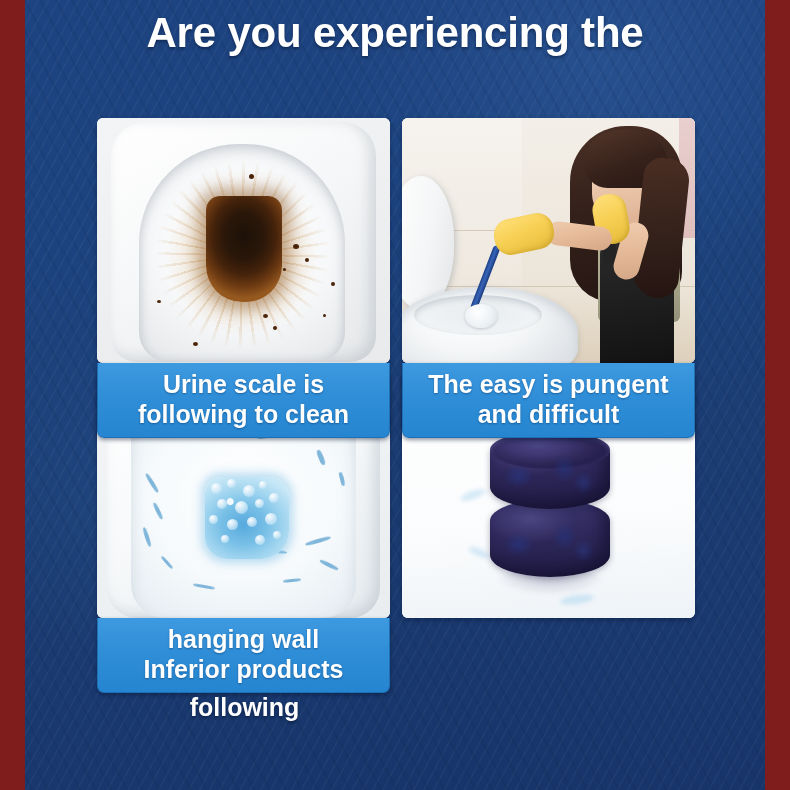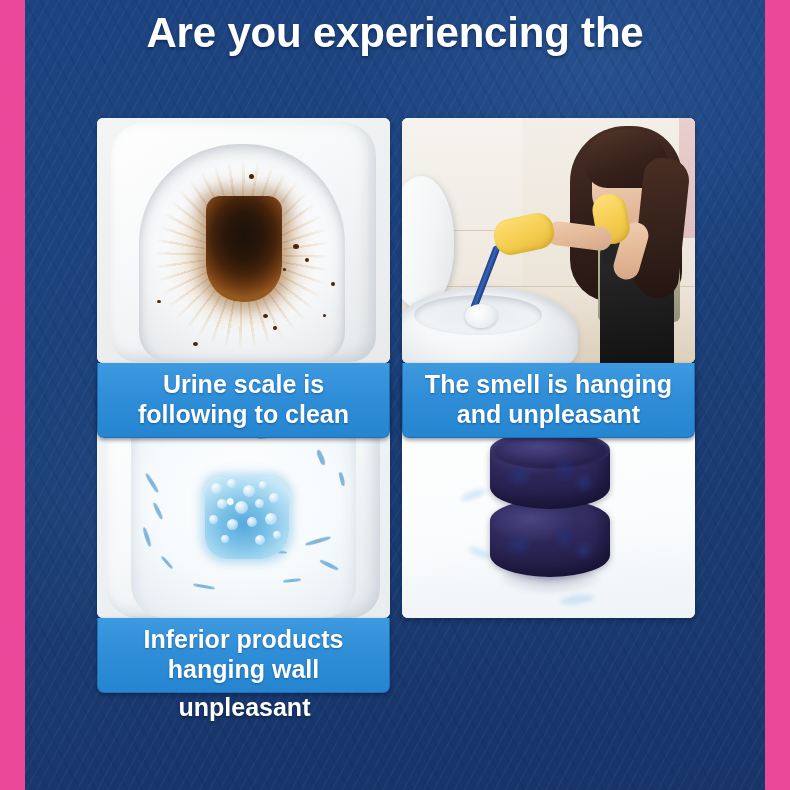--- a/index.html
+++ b/index.html
@@ -12,21 +12,21 @@
     height: 790px;
     overflow: hidden;
     font-family: "Liberation Sans", sans-serif;
   }
 
   
   #poster {
     position: relative;
     width: 790px;
     height: 790px;
-    background: #ec4899;
+    background: #7f1d1d;
     overflow: hidden;
   }
 
   
   #navy-bg {
     position: absolute;
     left: 25px;
     top: 0;
     width: 740px;
     height: 790px;
@@ -485,22 +485,22 @@
         <div class="hair-front"></div>
         <div class="hair-strand"></div>
 
         <div class="arm" style="left:216px;top:104px;width:26px;height:58px;transform:rotate(16deg);"></div>
         <div class="glove" style="left:192px;top:76px;width:34px;height:50px;transform:rotate(-10deg);"></div>
 
         <div class="arm" style="left:144px;top:106px;width:66px;height:24px;transform:rotate(7deg);"></div>
         <div class="glove" style="left:92px;top:98px;width:60px;height:36px;transform:rotate(-12deg);"></div>
       </div>
       <div class="caption">
-        <span class="cap-line">The smell is hanging</span>
-        <span class="cap-line">and unpleasant</span>
+        <span class="cap-line">The easy is pungent</span>
+        <span class="cap-line">and difficult</span>
       </div>
     </div>
 
     <div class="card">
       <div class="photo p3">
         <div class="bowl-outer"></div>
         <div class="bowl-inner"></div>
 
         <div class="streak" style="left:72px;top:24px;width:30px;height:5px;transform:rotate(-24deg);"></div>
         <div class="streak" style="left:108px;top:20px;width:26px;height:4px;transform:rotate(-10deg);"></div>
@@ -534,23 +534,23 @@
         <div class="bub" style="left:172px;top:120px;width:10px;height:10px;"></div>
         <div class="bub" style="left:112px;top:142px;width:9px;height:9px;"></div>
         <div class="bub" style="left:130px;top:146px;width:11px;height:11px;"></div>
         <div class="bub" style="left:150px;top:144px;width:10px;height:10px;"></div>
         <div class="bub" style="left:168px;top:140px;width:12px;height:12px;"></div>
         <div class="bub" style="left:124px;top:162px;width:8px;height:8px;"></div>
         <div class="bub" style="left:158px;top:162px;width:10px;height:10px;"></div>
         <div class="bub" style="left:176px;top:158px;width:8px;height:8px;"></div>
       </div>
       <div class="caption">
+        <span class="cap-line">hanging wall</span>
         <span class="cap-line">Inferior products</span>
-        <span class="cap-line">hanging wall</span>
-        <span class="cap-overflow">unpleasant</span>
+        <span class="cap-overflow">following</span>
       </div>
     </div>
 
     <div class="card">
       <div class="photo p4">
         <div class="bg-smudge" style="left:150px;top:36px;width:38px;height:9px;transform:rotate(-12deg);"></div>
         <div class="bg-smudge" style="left:244px;top:52px;width:30px;height:10px;transform:rotate(18deg);"></div>
         <div class="bg-smudge" style="left:58px;top:118px;width:26px;height:8px;transform:rotate(-20deg);"></div>
         <div class="bg-smudge" style="left:66px;top:176px;width:22px;height:7px;transform:rotate(24deg);"></div>
         <div class="bg-smudge" style="left:158px;top:222px;width:34px;height:9px;transform:rotate(-8deg);"></div>

